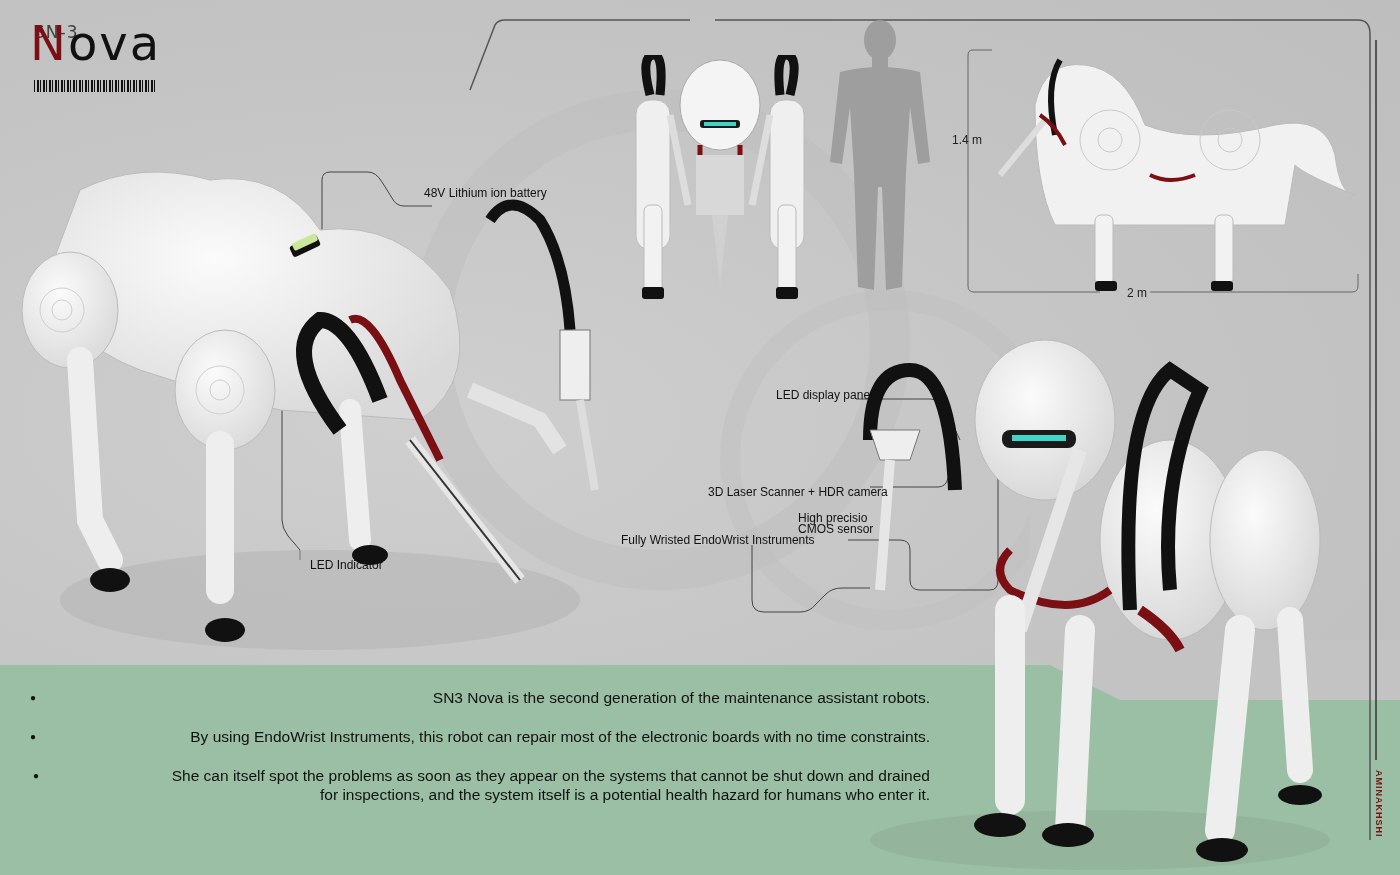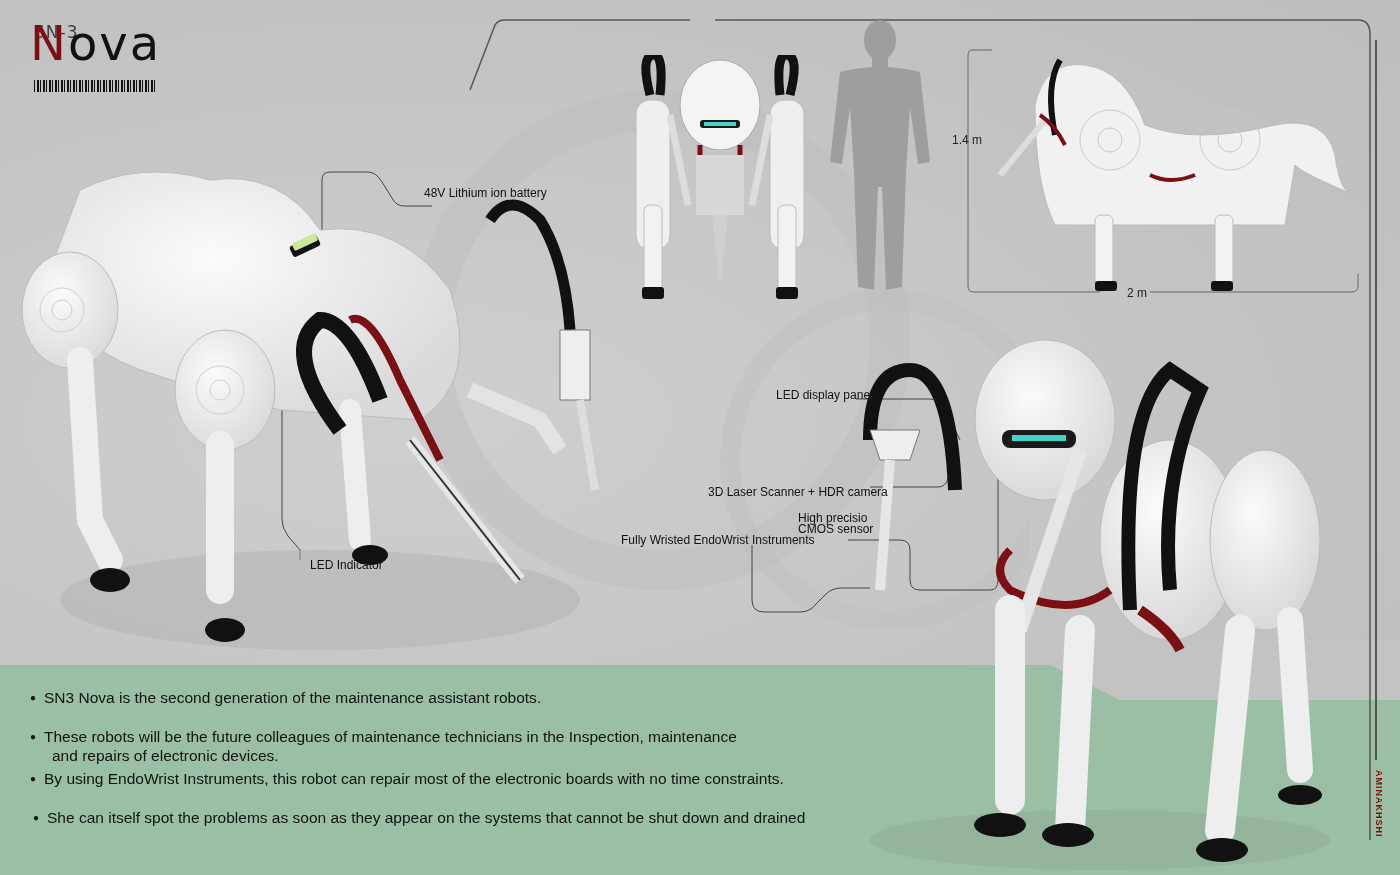--- a/index.html
+++ b/index.html
@@ -6,21 +6,21 @@
   body{width:1400px;height:875px;overflow:hidden;background:#c6c6c6;font-family:"Liberation Sans",sans-serif;position:relative;}
   .abs{position:absolute;}
   .stage{position:absolute;left:0;top:0;width:1400px;height:875px;background:radial-gradient(ellipse at 420px 420px,#cfcfcf 0%,#c4c4c4 55%,#bdbdbd 100%);}
   .green{position:absolute;left:0;top:665px;width:1400px;height:210px;background:#9bbfa4;}
   .green-cut{position:absolute;left:1000px;top:640px;width:400px;height:60px;background:#c3c3c3;clip-path:polygon(0 0,100% 0,100% 100%,30% 100%);}
   .brand-sub{position:absolute;left:34px;top:22px;font-size:17px;color:#404040;letter-spacing:1px;font-family:"DejaVu Sans",sans-serif;}
   .brand-title{position:absolute;left:30px;top:17px;font-size:48px;line-height:52px;color:#111;letter-spacing:2px;font-family:"DejaVu Sans",sans-serif;}
   .brand-title .n{color:#7a0f14;}
   .barcode{position:absolute;left:34px;top:80px;width:122px;height:12px;background:repeating-linear-gradient(90deg,#111 0 1px,transparent 1px 3px,#111 3px 5px,transparent 5px 6px);}
   .callout{position:absolute;font-size:12px;color:#111;white-space:nowrap;}
-  .bullets{position:absolute;left:30px;top:688px;width:900px;font-size:15.5px;color:#111;line-height:19px;}
+  .bullets{position:absolute;left:30px;top:688px;width:900px;font-size:15.5px;color:#111;line-height:19px;text-align:right;}
   .bullets .b{position:relative;padding-left:14px;margin-bottom:14px;}
   .bullets .b:before{content:"\25CF";position:absolute;left:0;top:0;font-size:10px;}
   .sign{position:absolute;left:1374px;top:770px;writing-mode:vertical-rl;font-size:9px;letter-spacing:1px;color:#7a0f14;font-weight:bold;}
   .dim{position:absolute;font-size:12px;color:#222;}
 </style>
 </head>
 <body>
 
 <div class="stage"></div>
 
@@ -168,25 +168,22 @@
 <div class="callout" style="left:798px;top:513px;line-height:11px">
   <div>High precisio</div>
   <div>CMOS sensor</div>
 </div>
 <div class="callout" style="left:621px;top:533px">Fully Wristed EndoWrist Instruments</div>
 
 <div class="bullets">
   <div class="b" style="margin-bottom:20px">
     <div>SN3 Nova is the second generation of the maintenance assistant robots.</div>
   </div>
-  <div class="b" style="margin-bottom:4px">
-    <div>These robots will be the future colleagues of maintenance technicians in the Inspection, maintenance</div>
-    <div style="padding-left:8px">and repairs of electronic devices.</div>
-  </div>
   <div class="b" style="margin-bottom:20px;">
     <div>By using EndoWrist Instruments, this robot can repair most of the electronic boards with no time constraints.</div>
   </div>
   <div class="b" style="margin-left:3px">
     <div>She can itself spot the problems as soon as they appear on the systems that cannot be shut down and drained</div>
+    <div>for inspections, and the system itself is a potential health hazard for humans who enter it.</div>
   </div>
 </div>
 
 <div class="sign">AMINAKHSHI</div>
 
 </body></html>

